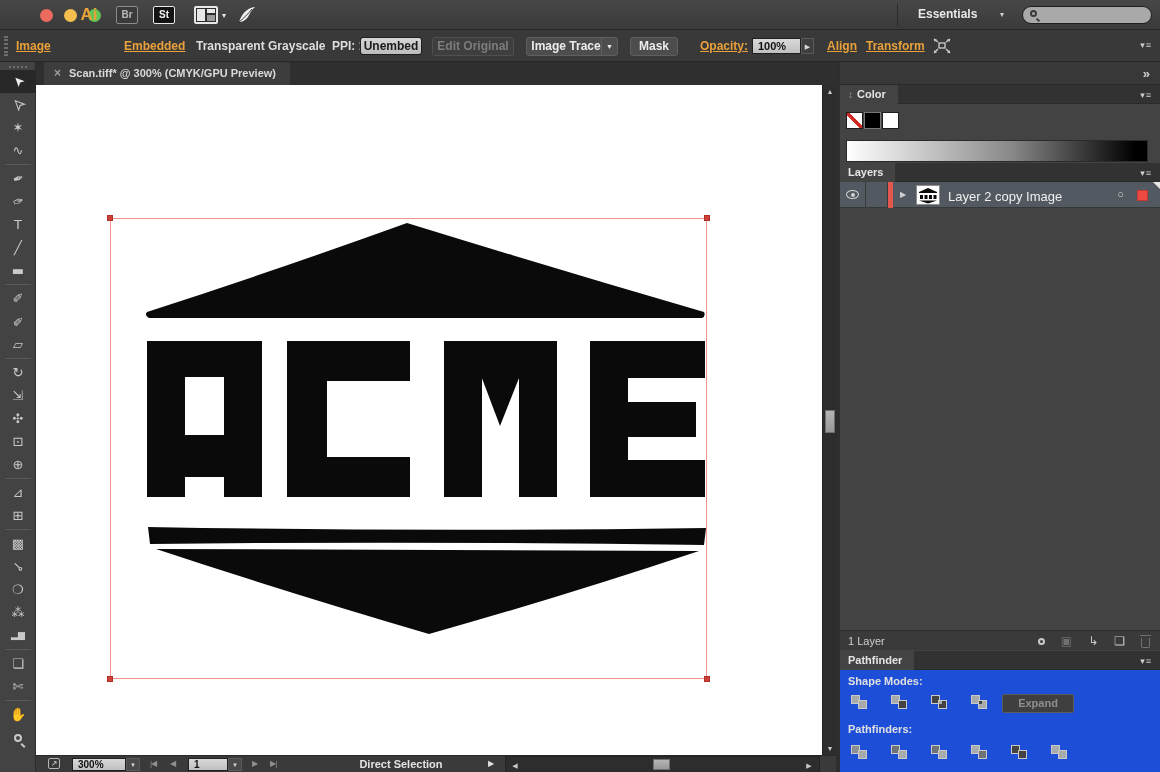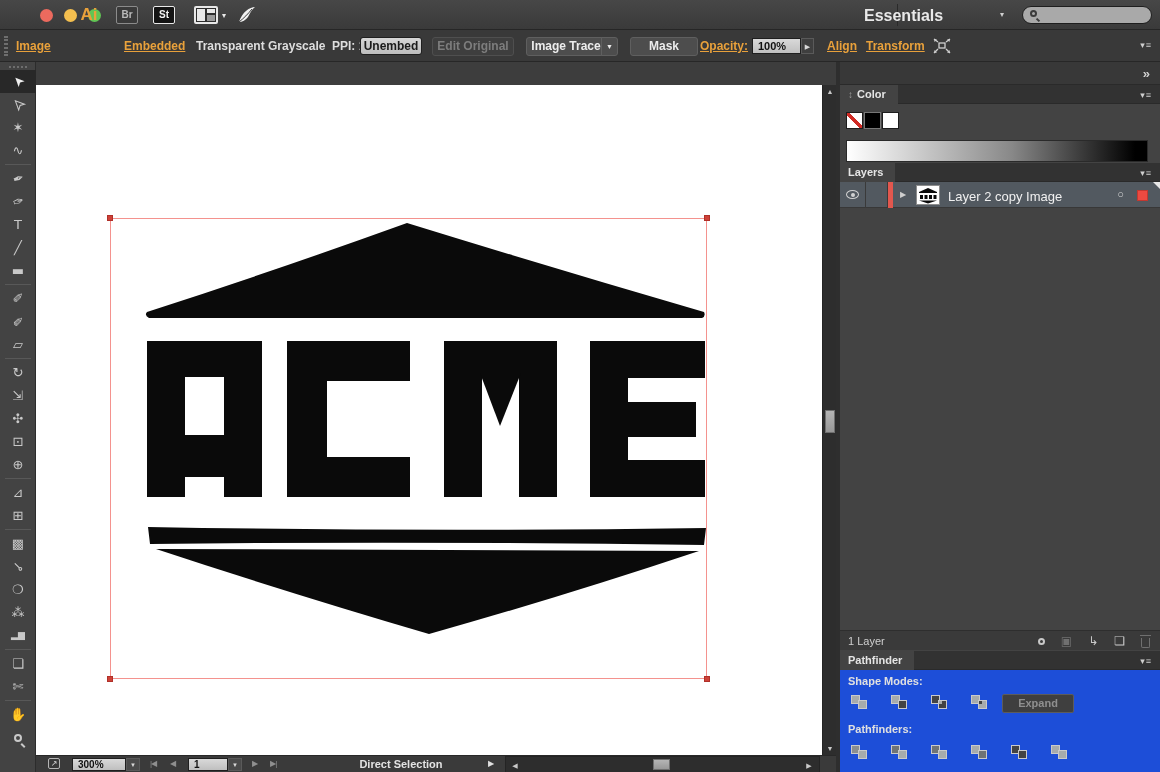--- a/index.html
+++ b/index.html
@@ -20,21 +20,21 @@
   #btn-br { left:116px; color:#b9b9b9; border:1px solid #8b8b8b; background:#3a3a3a; }
   #btn-st { left:153px; color:#f2f2f2; border:1px solid #e8e8e8; background:#141414; }
   #layout-ic { position:absolute; left:194px; top:6px; width:24px; height:18px;
     border:2px solid #e8e8e8; border-radius:2px; background:#2e2e2e; }
   #layout-ic .c1{ position:absolute; left:1px; top:1px; width:8px; height:12px; background:#e8e8e8; }
   #layout-ic .c2{ position:absolute; left:11px; top:1px; width:8px; height:4px; background:#e8e8e8; }
   #layout-ic .c3{ position:absolute; left:11px; top:7px; width:8px; height:6px; background:#9a9a9a; }
   #layout-caret { position:absolute; left:222px; top:11px; font-size:8px; color:#e8e8e8; }
   #feather { position:absolute; left:236px; top:4px; }
   #ws-sep { position:absolute; left:897px; top:4px; width:1px; height:22px; background:#2a2a2a; }
-  #workspace { position:absolute; left:864px; top:7px; color:#e9e9e9; font-size:16px; font-weight:bold; }
+  #workspace { position:absolute; left:918px; top:7px; color:#e9e9e9; font-size:12px; font-weight:bold; }
   #ws-caret { position:absolute; left:1000px; top:10px; font-size:8px; color:#cfcfcf; }
   #searchbox { position:absolute; left:1022px; top:6px; width:130px; height:18px; border-radius:9px;
     background:#a9a9a9; border:1px solid #1e1e1e; }
   .mag { display:inline-block; width:7px; height:7px; border:2px solid #3b3b3b; border-radius:50%; position:relative; }
   .mag:after { content:''; position:absolute; left:5px; top:6px; width:2px; height:4px; background:#3b3b3b;
     transform:rotate(-45deg); }
   #searchbox .mag { position:absolute; left:7px; top:3px; }
   #search-input { position:absolute; left:22px; top:1px; width:100px; height:14px; border:none;
     background:transparent; font-size:11px; color:#222; outline:none; }
 
@@ -233,21 +233,21 @@
   <div id="controlbar">
     <div class="grip-v"></div>
     <span class="lnk" style="left:16px">Image</span>
     <span class="lnk" style="left:124px">Embedded</span>
     <span class="ctext" style="left:196px">Transparent Grayscale</span>
     <span class="ctext" style="left:332px">PPI: 1200</span>
     <button class="btn-light" style="left:360px;width:62px">Unembed</button>
     <button class="btn-disabled" style="left:432px;width:82px">Edit Original</button>
     <button class="btn-dark" style="left:526px;width:80px;border-radius:3px 0 0 3px">Image Trace</button>
     <button class="btn-dark" style="left:601px;width:17px;border-radius:0 3px 3px 0;font-size:7px">▼</button>
-    <button class="btn-dark" style="left:630px;width:68px">Mask</button>
+    <button class="btn-dark" style="left:630px;width:48px">Mask</button>
     <span class="lnk" style="left:700px">Opacity:</span>
     <div id="opacity-field">100%</div>
     <div id="opacity-arrow">▶</div>
     <span class="lnk" style="left:827px">Align</span>
     <span class="lnk" style="left:866px">Transform</span>
     <span id="isolate-ic">
       <svg width="18" height="16" viewBox="0 0 18 16">
         <rect x="6" y="5" width="6" height="5" fill="none" stroke="#d0d0d0" stroke-width="1.3"></rect>
         <path d="M1 1 L5 4 M17 1 L13 4 M1 15 L5 11 M17 15 L13 11" stroke="#d0d0d0" stroke-width="1.3"></path>
         <path d="M1 1 l3 .6 L1.6 4 Z M17 1 l-3 .6 L16.4 4 Z M1 15 l3 -.6 L1.6 12 Z M17 15 l-3 -.6 L16.4 12 Z" fill="#d0d0d0"></path>
@@ -346,20 +346,25 @@
         <div class="tsep"></div>
         <div class="tool">
           <span class="tg">✋</span>
         </div>
         <div class="tool">
           <span class="magI"></span>
         </div>
       </div>
   </div>
 
+  <div id="tabbar">
+    <div id="doctab">
+      <span class="x">×</span><span>Scan.tiff* @ 300% (CMYK/GPU Preview)</span>
+    </div>
+  </div>
 
   <div id="canvas">
     <svg id="artwork" width="786" height="670" viewBox="0 0 786 670">
       <g fill="#0a0a0a">
         <path d="M111 227 Q238 186 371 138 Q520 184 668 227 Q670 231 666 233 L113 233 Q108 230 111 227 Z"></path>
 
         <rect x="111" y="256" width="115" height="36"></rect>
         <rect x="111" y="256" width="38" height="156"></rect>
         <rect x="188" y="256" width="38" height="156"></rect>
         <rect x="111" y="350" width="115" height="42"></rect>

